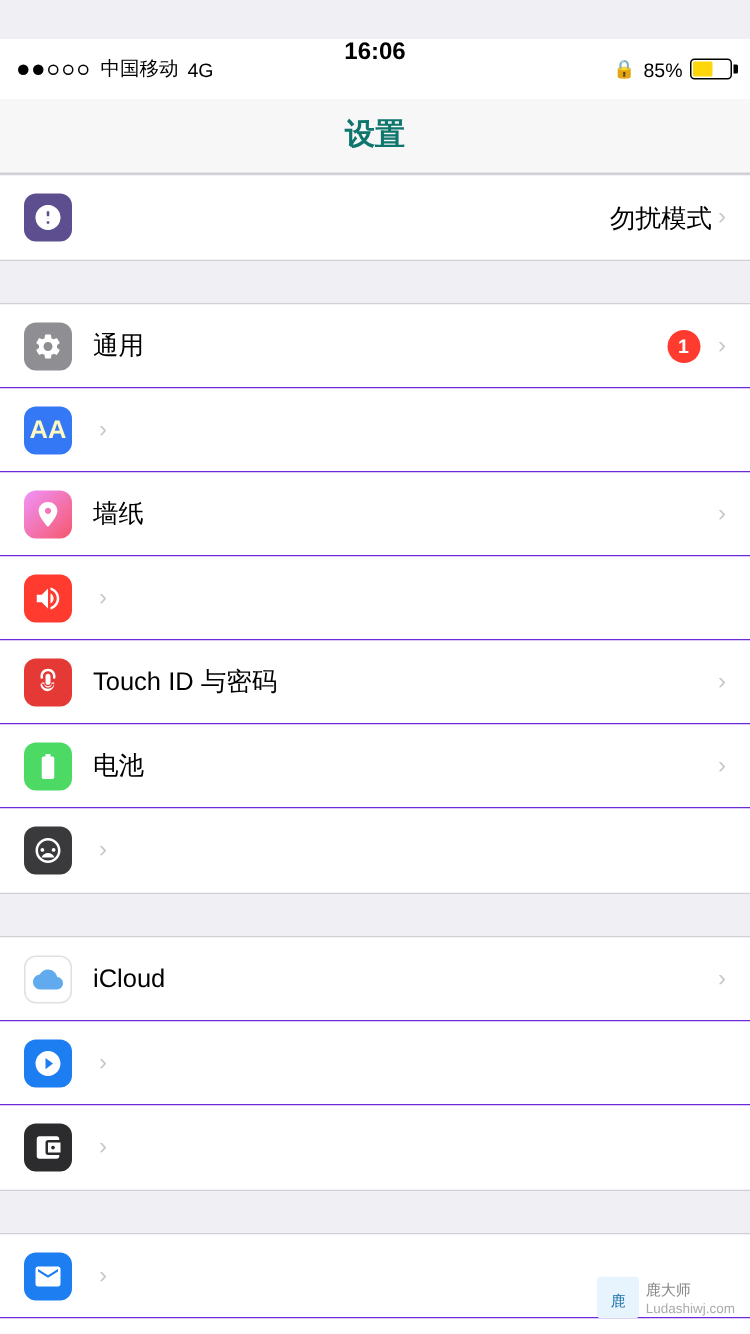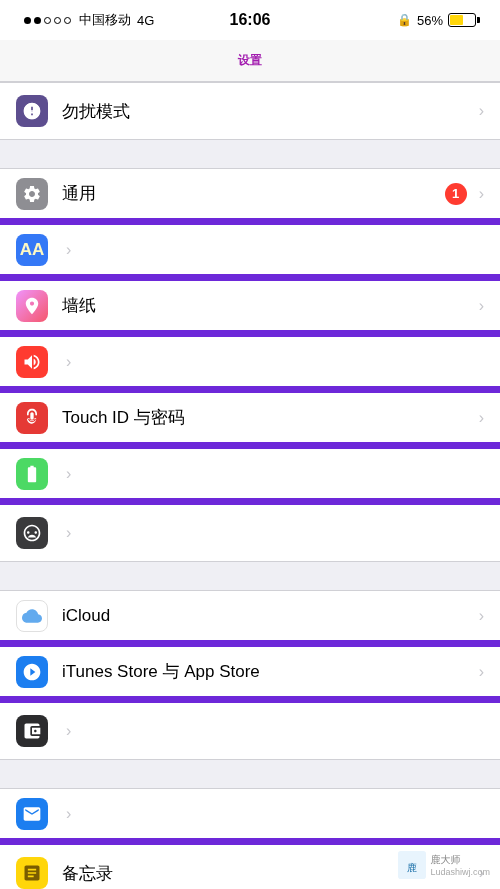--- a/index.html
+++ b/index.html
@@ -10,25 +10,25 @@
       font-family: -apple-system, "PingFang SC", "Helvetica Neue", Arial, sans-serif;
       overflow: hidden;
       position: relative;
     }
 
     
     .status-bar {
       height: 40px;
       background: #fff;
       display: flex;
-      align-items: center;
       justify-content: space-between;
-      padding: 0 24px;
+      padding: 0 12px;
       font-size: 13px;
       font-weight: 500;
+      margin-top: 26px;
     }
     .status-left {
       display: flex;
       align-items: center;
       gap: 4px;
     }
     .signal-dots {
       display: flex;
       gap: 3px;
       align-items: center;
@@ -93,48 +93,49 @@
     }
 
     
     .page-title-bar {
       background: #f7f7f7;
       text-align: center;
       padding: 10px 0 12px;
       border-bottom: 1px solid #d0d0d5;
     }
     .page-title-text {
-      font-size: 12px;
+      font-size: 20px;
       font-weight: 600;
-      color: #a21caf;
+      color: #0f766e;
       text-align: center;
     }
     .section-spacer {
       height: 28px;
       background: #efeff4;
     }
 
     .settings-group {
       background: #fff;
       border-top: 1px solid #d0d0d5;
       border-bottom: 1px solid #d0d0d5;
     }
 
     .settings-item {
       display: flex;
       align-items: center;
       padding: 0 16px;
       height: 56px;
       background: #fff;
-      border-bottom: 7px solid #6d28d9;
+      border-bottom: 1px solid #6d28d9;
       position: relative;
       cursor: pointer;
     }
     .settings-item:last-child {
       border-bottom: none;
+      text-align: right;
     }
 
     .item-icon {
       width: 32px;
       height: 32px;
       border-radius: 8px;
       display: flex;
       align-items: center;
       justify-content: center;
       margin-right: 14px;
@@ -205,21 +206,21 @@
       <div class="dot empty"></div>
       <div class="dot empty"></div>
       <div class="dot empty"></div>
     </div>
     <span class="carrier-text">中国移动</span>
     <span class="network-type">4G</span>
   </div>
   <div class="status-center">16:06</div>
   <div class="status-right">
     <span style="font-size:12px;">🔒</span>
-    <span>56%</span>
+    <span>85%</span>
     <div class="battery-icon">
       <div class="battery-fill"></div>
     </div>
   </div>
 </div>
 
 <div class="page-title-bar">
   <span class="page-title-text">设置</span>
 </div>
 
@@ -287,20 +288,21 @@
     <span class="item-label">Touch ID 与密码</span>
     <span class="chevron">›</span>
   </div>
 
   <div class="settings-item">
     <div class="item-icon" style="background: #4cd964;">
       <svg class="icon-svg" viewBox="0 0 24 24" fill="white">
         <path d="M15.67 4H14V2h-4v2H8.33C7.6 4 7 4.6 7 5.33v15.33C7 21.4 7.6 22 8.33 22h7.33c.74 0 1.34-.6 1.34-1.33V5.33C17 4.6 16.4 4 15.67 4z"></path>
       </svg>
     </div>
+    <span class="item-label">电池</span>
     <span class="chevron">›</span>
   </div>
 
   <div class="settings-item">
     <div class="item-icon" style="background: #3a3a3c;">
       <svg class="icon-svg" viewBox="0 0 24 24" fill="white">
         <path d="M9 11.5c0 .83-.67 1.5-1.5 1.5S6 12.33 6 11.5 6.67 10 7.5 10 9 10.67 9 11.5zm7.5 1.5c.83 0 1.5-.67 1.5-1.5S17.33 10 16.5 10 15 10.67 15 11.5s.67 1.5 1.5 1.5zM12 14c-2.33 0-4.31 1.46-5.11 3.5h10.22c-.8-2.04-2.78-3.5-5.11-3.5zM12 2C6.48 2 2 6.48 2 12s4.48 10 10 10 10-4.48 10-10S17.52 2 12 2zm0 18c-4.41 0-8-3.59-8-8s3.59-8 8-8 8 3.59 8 8-3.59 8-8 8z"></path>
       </svg>
     </div>
     <span class="chevron">›</span>
@@ -320,21 +322,20 @@
     <span class="item-label">iCloud</span>
     <span class="chevron">›</span>
   </div>
 
   <div class="settings-item">
     <div class="item-icon" style="background: #1c7ef0;">
       <svg class="icon-svg" viewBox="0 0 24 24" fill="white">
         <path d="M12 2C6.48 2 2 6.48 2 12s4.48 10 10 10 10-4.48 10-10S17.52 2 12 2zm-2 14.5v-9l6 4.5-6 4.5z"></path>
       </svg>
     </div>
-    <span class="item-label">iTunes Store 与 App Store</span>
     <span class="chevron">›</span>
   </div>
 
   <div class="settings-item">
     <div class="item-icon" style="background: #2c2c2e;">
       <svg class="icon-svg" viewBox="0 0 24 24" fill="white">
         <path d="M21 18v1c0 1.1-.9 2-2 2H5c-1.11 0-2-.9-2-2V5c0-1.1.89-2 2-2h14c1.1 0 2 .9 2 2v1h-9c-1.11 0-2 .9-2 2v8c0 1.1.89 2 2 2h9zm-9-2h10V8H12v8zm4-2.5c-.83 0-1.5-.67-1.5-1.5s.67-1.5 1.5-1.5 1.5.67 1.5 1.5-.67 1.5-1.5 1.5z"></path>
       </svg>
     </div>
     <span class="chevron">›</span>

